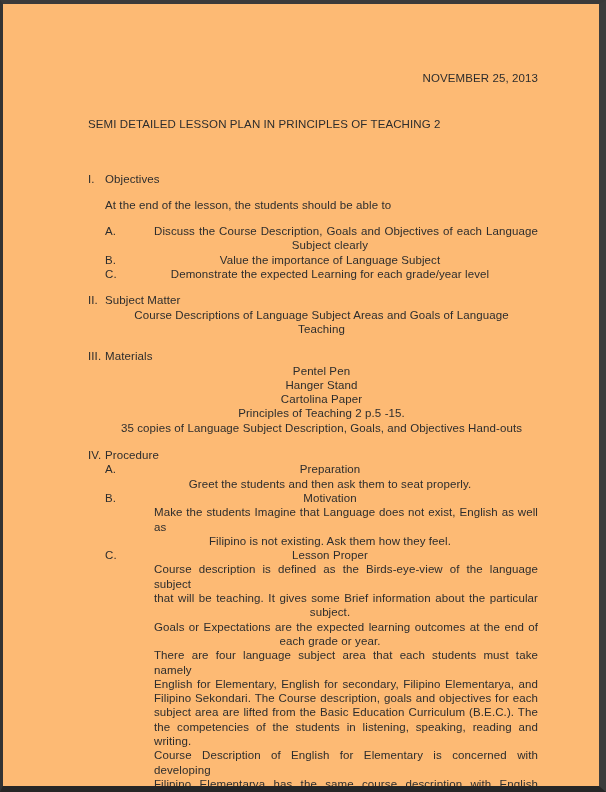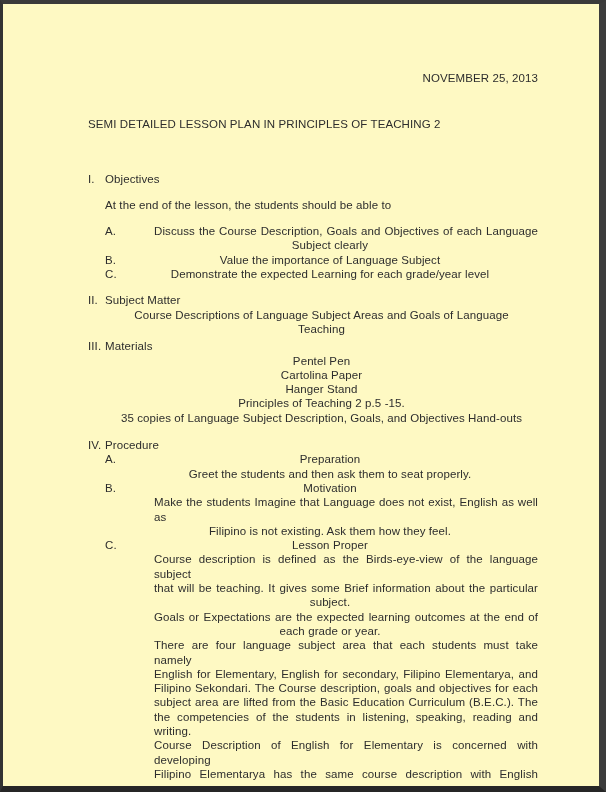--- a/index.html
+++ b/index.html
@@ -1,21 +1,21 @@
 <!DOCTYPE html>
 <html><head>
 <meta charset="utf-8">
 <style>
   html, body { margin: 0; padding: 0; background: #ffffff; }
   .page {
     position: relative;
     width: 606px;
     height: 792px;
     box-sizing: border-box;
-    background: #fef9c3;
+    background: #fdba74;
     border-style: solid;
     border-color: #3a3a3a #3c3c3c #262626 #333333;
     border-width: 4px 7px 6px 3px;
     overflow: hidden;
     font-family: "Liberation Sans", sans-serif;
     font-size: 11.5px;
     line-height: 14.3px;
     color: #2d2d2d;
     letter-spacing: 0.1px;
   }
@@ -38,21 +38,21 @@
 
   .item { display: flex; margin-left: 17px; }
   .letter { flex: 0 0 17px; }
   .item-body { flex: 1; min-width: 0; }
 
   .line { text-align: center; }
   .j { text-align: justify; text-align-last: justify; margin-left: 32px; }
 
   #sec-objectives { margin-top: 40px; }
   #sec-subject-matter { margin-top: 12px; }
-  #sec-materials { margin-top: 3px; }
+  #sec-materials { margin-top: 13px; }
   #sec-procedure { margin-top: 13px; }
 </style>
 </head>
 <body>
 
 <div class="page">
   <div class="content">
 
     <div class="date-line">NOVEMBER 25, 2013</div>
 
@@ -98,22 +98,22 @@
       </div>
     </div>
 
     <div class="section" id="sec-materials">
       <div class="sec-row">
         <div class="numeral">III.</div>
         <div class="sec-heading">Materials</div>
       </div>
       <div class="sec-body">
         <div class="line">Pentel Pen</div>
+        <div class="line">Hanger Stand</div>
         <div class="line">Cartolina Paper</div>
-        <div class="line">Hanger Stand</div>
         <div class="line">Principles of Teaching 2 p.5 -15.</div>
         <div class="line">35 copies of Language Subject Description, Goals, and Objectives Hand-outs</div>
       </div>
     </div>
 
     <div class="section" id="sec-procedure">
       <div class="sec-row">
         <div class="numeral">IV.</div>
         <div class="sec-heading">Procedure</div>
       </div>

